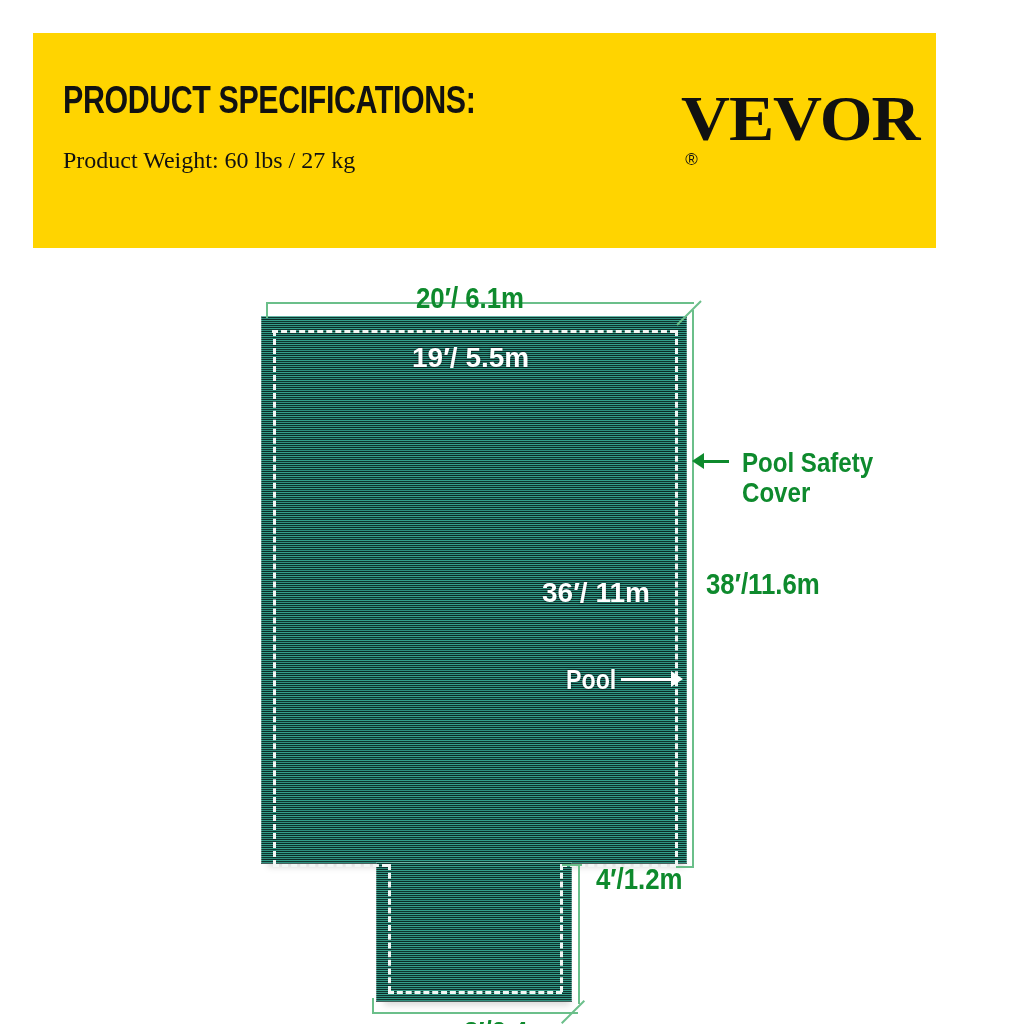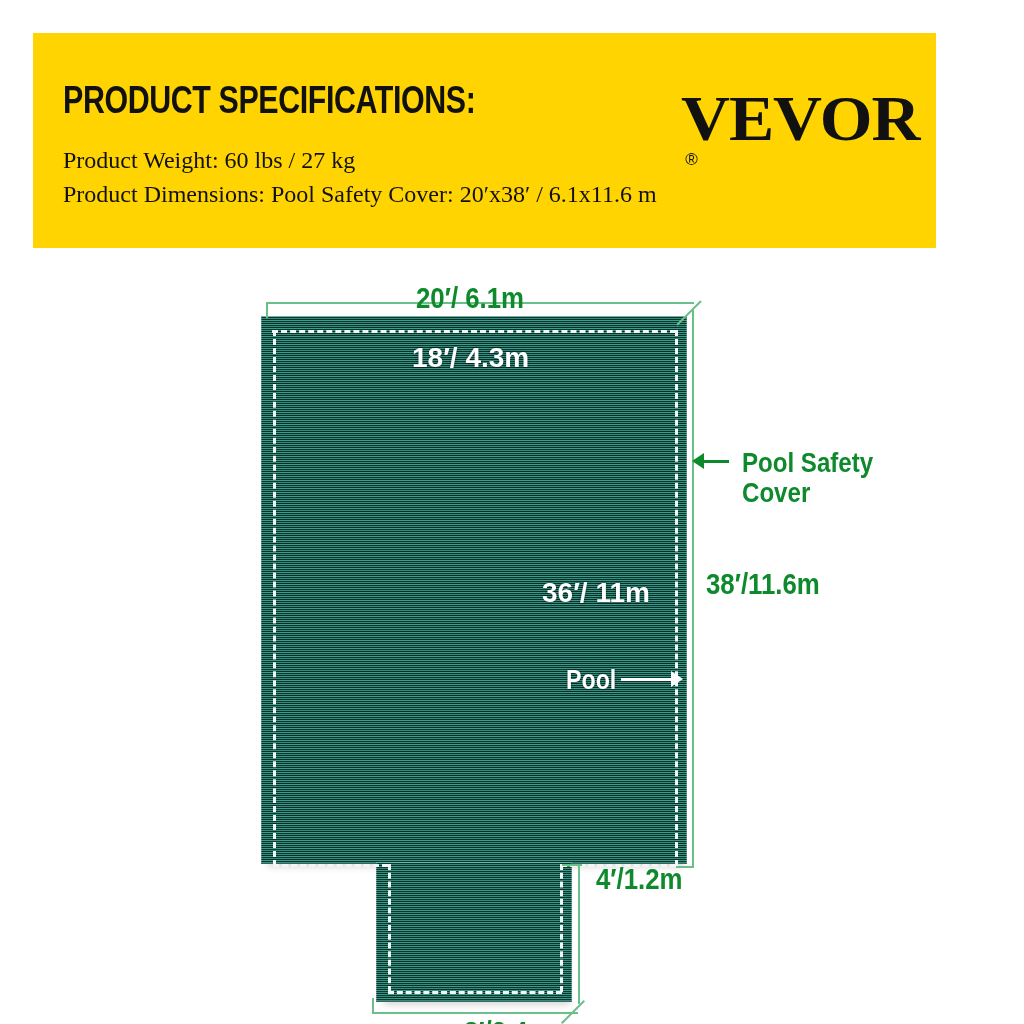--- a/index.html
+++ b/index.html
@@ -232,21 +232,20 @@
 <body>
 
 <div id="page">
 
   <div id="spec-banner">
 
     <div id="spec-title">PRODUCT SPECIFICATIONS:</div>
 
     <div id="spec-lines">
       <div class="spec-line">Product Weight: 60 lbs / 27 kg</div>
-      <div class="spec-line">Product Dimensions: Pool Safety Cover: 20′x38′  / 6.1x11.6 m</div>
     </div>
 
     <div id="vevor-logo">
       <span id="vevor-wordmark">VEVOR</span>
       <span id="vevor-reg">®</span>
     </div>
   </div>
 
   <div id="diagram">
 
@@ -294,21 +293,21 @@
     <div class="green-label" style="left:580px; top:615px; font-size:30px;">4′/1.2m</div>
 
     <div class="green-label" style="left:448px; top:768px; font-size:30px;">8′/2.4m</div>
 
     <div style="position:absolute; left:683px; top:212px; width:30px; height:3px; background:#0E8A2D;"></div>
     <div class="arrow-head" style="left:676px; top:205px; border-top:8px solid transparent; border-bottom:8px solid transparent; border-right:12px solid #0E8A2D;"></div>
 
     <div class="green-label" style="left:726px; top:200px; font-size:28px;">Pool Safety</div>
     <div class="green-label" style="left:726px; top:230px; font-size:28px;">Cover</div>
 
-    <div class="white-label" style="left:396px; top:95px; font-size:28px;">18′/ 4.3m</div>
+    <div class="white-label" style="left:396px; top:95px; font-size:28px;">19′/ 5.5m</div>
 
     <div class="white-label" style="left:526px; top:330px; font-size:28px;">36′/ 11m</div>
 
     <div class="white-label condensed" style="left:550px; top:418px; font-size:27px;">Pool</div>
     <div class="arrow-line" style="left:605px; top:430px; width:54px; background:#ffffff;"></div>
     <div class="arrow-head" style="left:655px; top:423px; border-top:8px solid transparent; border-bottom:8px solid transparent; border-left:12px solid #ffffff;"></div>
 
   </div>
 </div>
 

